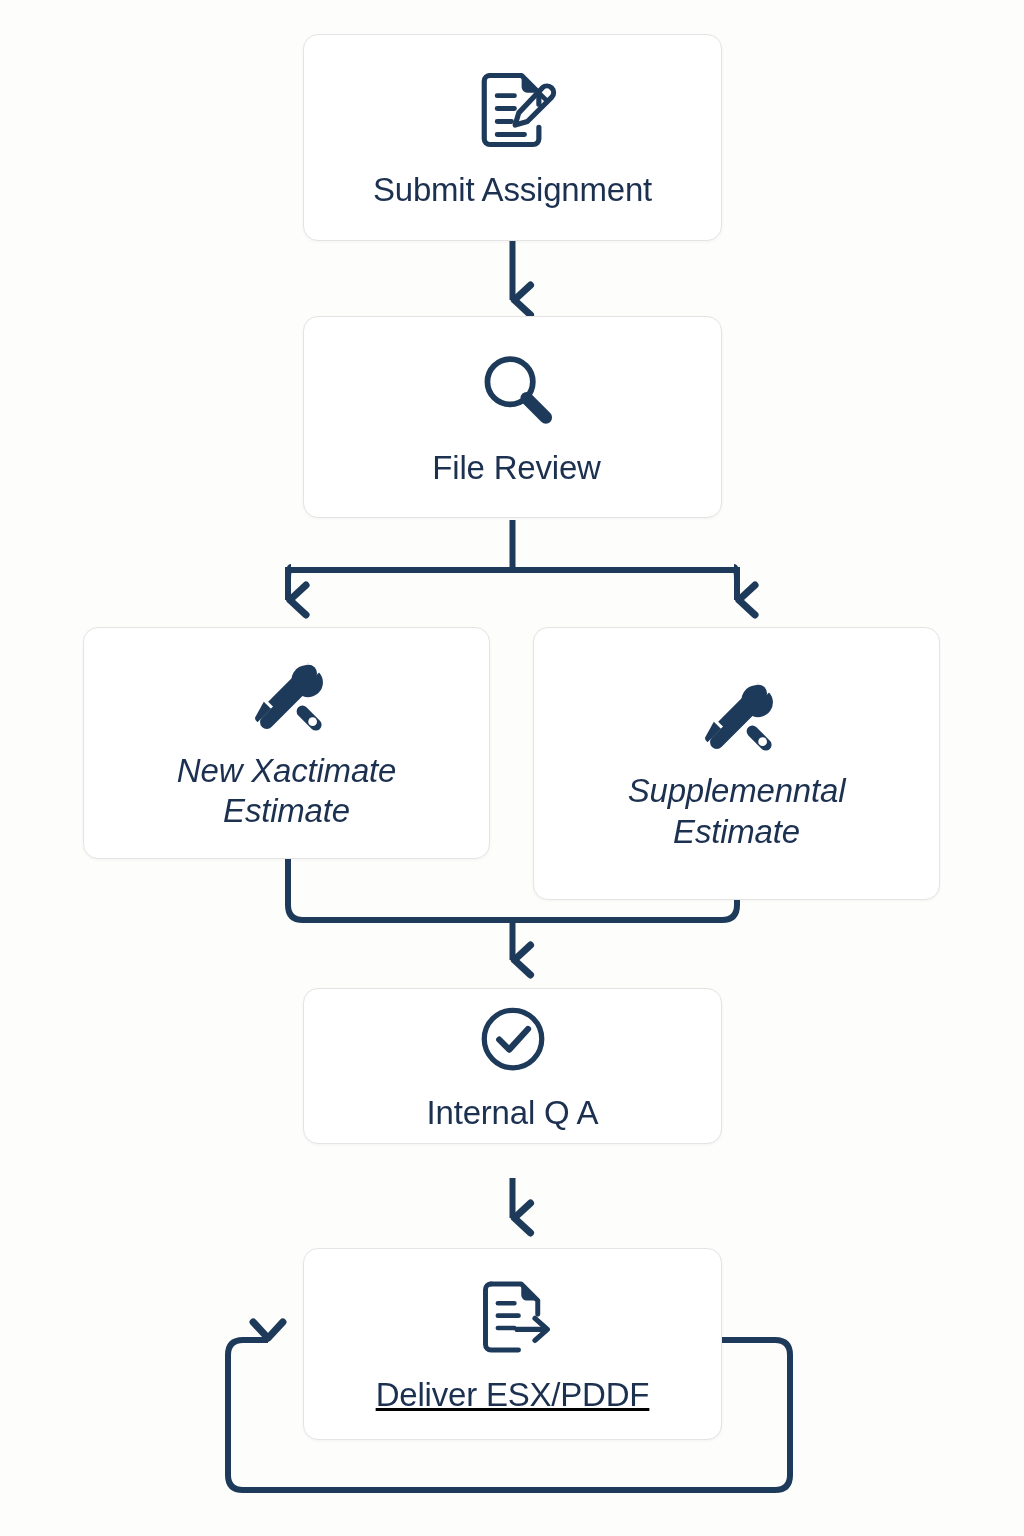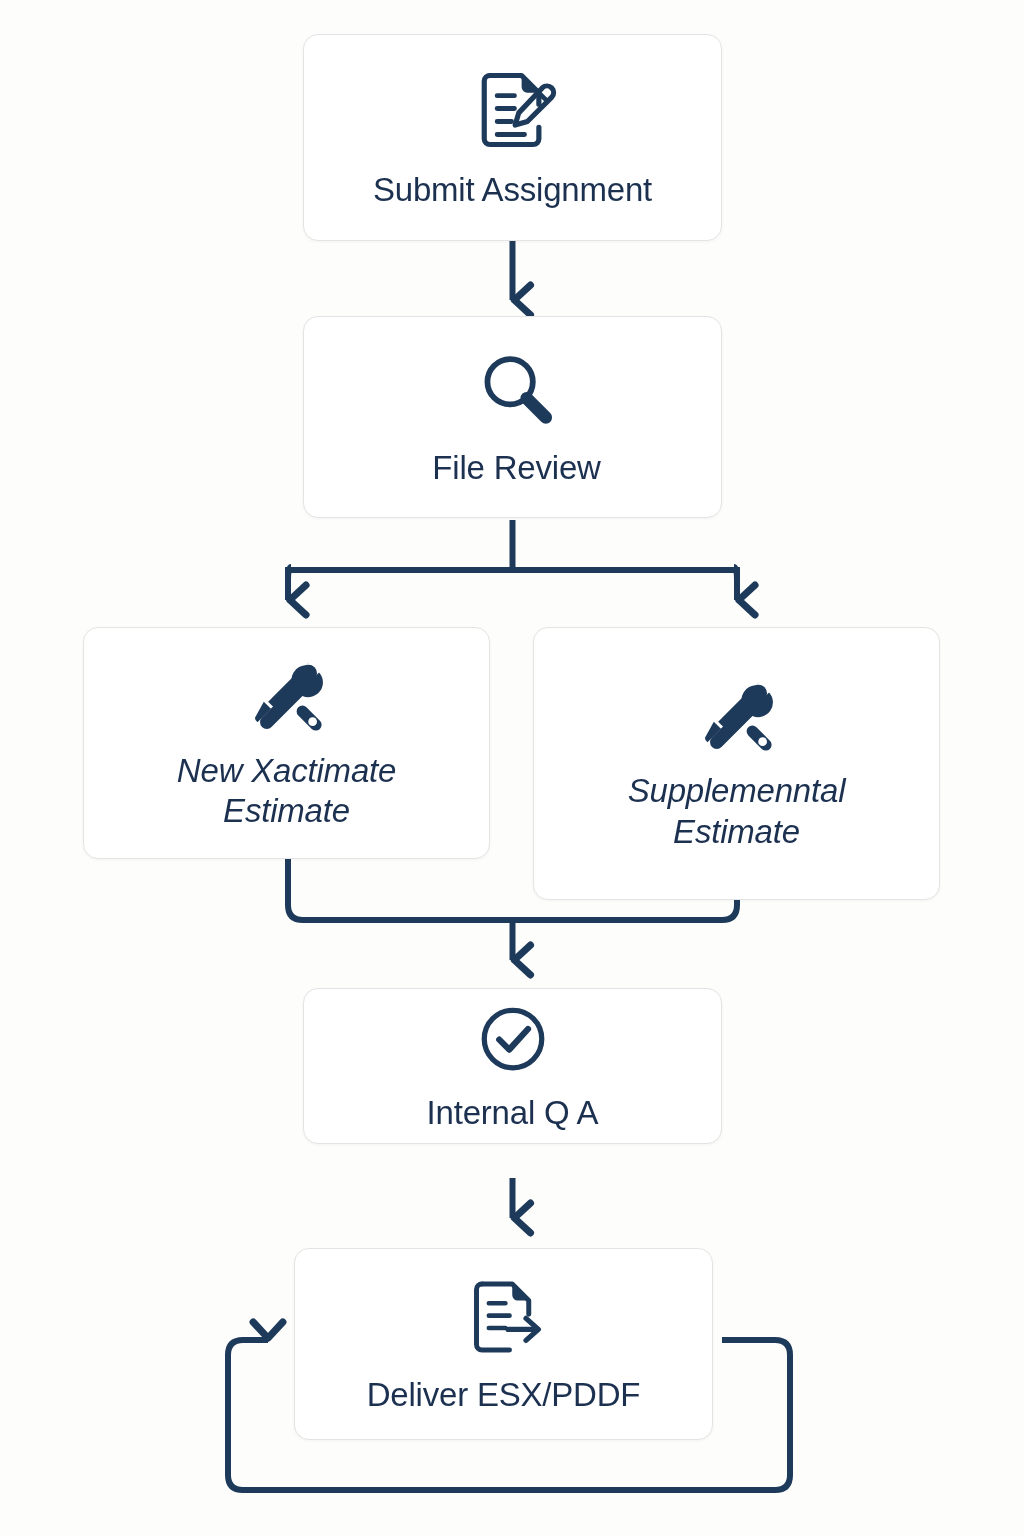--- a/index.html
+++ b/index.html
@@ -163,21 +163,21 @@
   <div class="node" style="left:303px; top:988px; width:419px; height:156px;">
     <span class="icon">
       <svg width="80" height="80" viewBox="0 0 64 64">
         <circle cx="32" cy="32" r="23" fill="none" stroke="#1e3a5a" stroke-width="4.2"></circle>
         <path d="M21 32.5 L29 40.5 L44 24" fill="none" stroke="#1e3a5a" stroke-width="5" stroke-linecap="round" stroke-linejoin="round"></path>
       </svg>
     </span>
     <span class="label">Internal Q A</span>
   </div>
 
-  <div class="node" style="left:294px; top:1248px; width:419px; height:192px;">
+  <div class="node" style="left:303px; top:1248px; width:419px; height:192px;text-decoration:underline;">
     <span class="icon">
       <svg width="88" height="88" viewBox="0 0 64 64">
         <path d="M16 8 h22 l12 12 v10" fill="none" stroke="#1e3a5a" stroke-width="3.6" stroke-linecap="round" stroke-linejoin="round"></path>
         <path d="M16 8 a4 4 0 0 0 -4 4 v40 a4 4 0 0 0 4 4 h20" fill="none" stroke="#1e3a5a" stroke-width="3.6" stroke-linecap="round" stroke-linejoin="round"></path>
         <path d="M38 8 v8 a4 4 0 0 0 4 4 h8 z" fill="#1e3a5a"></path>
         <path d="M21 22 h12 M21 31 h15 M21 40 h12" fill="none" stroke="#1e3a5a" stroke-width="3.4" stroke-linecap="round"></path>
         <path d="M35 41 h21" fill="none" stroke="#1e3a5a" stroke-width="3.8" stroke-linecap="round"></path>
         <path d="M48 33 L57 41 L48 49" fill="none" stroke="#1e3a5a" stroke-width="3.8" stroke-linecap="round" stroke-linejoin="round"></path>
       </svg>
     </span>

